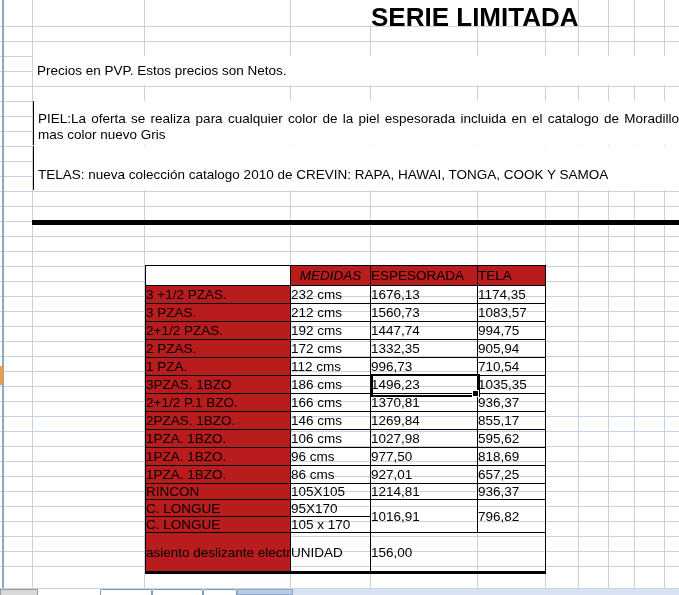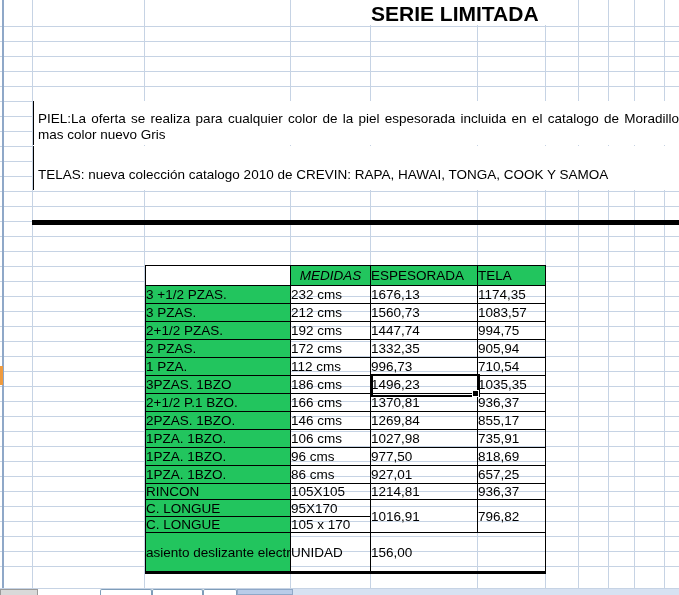--- a/index.html
+++ b/index.html
@@ -9,36 +9,36 @@
   
   .hgrid{position:absolute;left:0;top:12px;width:679px;height:559px;
          background:repeating-linear-gradient(to bottom,transparent 0,transparent 14px,#c6d3e4 14px,#c6d3e4 15px);}
   .vline{position:absolute;top:0;width:1px;height:588px;background:#c6d3e4;}
   .hline-bottom{position:absolute;left:0;top:588px;width:679px;height:1px;background:#c6d3e4;}
   .pane-line{position:absolute;left:2px;top:0;width:2px;height:588px;background:#8fa8c8;}
   .orange-marker{position:absolute;left:0;top:366px;width:3px;height:19px;background:#ef9b3f;}
 
   
   .title-box{position:absolute;left:293px;top:0;width:267px;height:25px;background:#fff;}
-  .title{position:absolute;left:371px;top:2px;font-size:21px;font-weight:bold;white-space:nowrap;}
+  .title{position:absolute;left:371px;top:2px;font-size:26px;font-weight:bold;white-space:nowrap;}
 
   
   .note{position:absolute;left:33px;width:646px;background:#fff;font-size:13.5px;box-sizing:border-box;}
   .note-precios{top:56px;height:29px;display:flex;align-items:center;padding-left:4px;}
   .note-piel{top:101px;height:44px;padding:10px 0 0 4px;line-height:16px;text-align:justify;border-left:1px solid #000;}
   .note-telas{top:146px;height:44px;padding:21px 13px 0 4px;border-left:1px solid #000;}
 
   .thick-line{position:absolute;left:32px;top:220px;width:647px;height:5px;background:#000;}
 
   
   table.price{position:absolute;left:145px;top:265px;width:400px;border-collapse:collapse;
               table-layout:fixed;font-size:13.5px;}
   table.price td{border:1px solid #000;padding:0;overflow:hidden;white-space:nowrap;vertical-align:middle;}
   td.corner{border:none;background:#fff;}
-  td.gray{background:#22c55e;}
+  td.gray{background:#b91c1c;}
   td.lbl{text-align:left;padding-left:3px;}
   td.num{}
   td.thickL{border-left:3px solid #000;margin-left:10px;}
   td.hdr-left{text-align:left;padding-left:3px;}
   td.hdr-med{text-align:center;font-style:italic;}
   tr.last td{border-bottom:3px solid #000;}
   td.wrap{white-space:normal;line-height:15px;}
 
   
   .selection{position:absolute;left:371px;top:374px;width:105px;height:19px;border:2px solid #000;background:transparent;}
@@ -70,20 +70,23 @@
   <div class="vline" style="left:608px"></div>
   <div class="vline" style="left:634px"></div>
   <div class="vline" style="left:664px"></div>
   <div class="hline-bottom"></div>
   <div class="pane-line"></div>
   <div class="orange-marker"></div>
 
   <div class="title-box"></div>
   <div class="title">SERIE LIMITADA</div>
 
+  <div class="note note-precios">
+    <span>Precios en PVP. Estos precios son Netos.</span>
+  </div>
   <div class="note note-piel">PIEL:La oferta se realiza para cualquier color de la piel espesorada incluida en el catalogo de Moradillo mas color nuevo Gris</div>
   <div class="note note-telas">TELAS: nueva colección catalogo 2010 de CREVIN: RAPA, HAWAI, TONGA, COOK Y SAMOA</div>
 
   <div class="thick-line"></div>
 
   <table class="price">
     <colgroup>
         <col style="width:145px">
         <col style="width:80px">
         <col style="width:107px">
@@ -141,21 +144,21 @@
     <tr style="height:18px">
       <td class="gray lbl">2PZAS. 1BZO.</td>
       <td class="num">146 cms</td>
       <td class="num thickL">1269,84</td>
       <td class="num">855,17</td>
     </tr>
     <tr style="height:18px">
       <td class="gray lbl">1PZA. 1BZO.</td>
       <td class="num">106 cms</td>
       <td class="num thickL">1027,98</td>
-      <td class="num">735,91</td>
+      <td class="num">595,62</td>
     </tr>
     <tr style="height:18px">
       <td class="gray lbl">1PZA. 1BZO.</td>
       <td class="num">96 cms</td>
       <td class="num thickL">977,50</td>
       <td class="num">818,69</td>
     </tr>
     <tr style="height:18px">
       <td class="gray lbl">1PZA. 1BZO.</td>
       <td class="num">86 cms</td>

